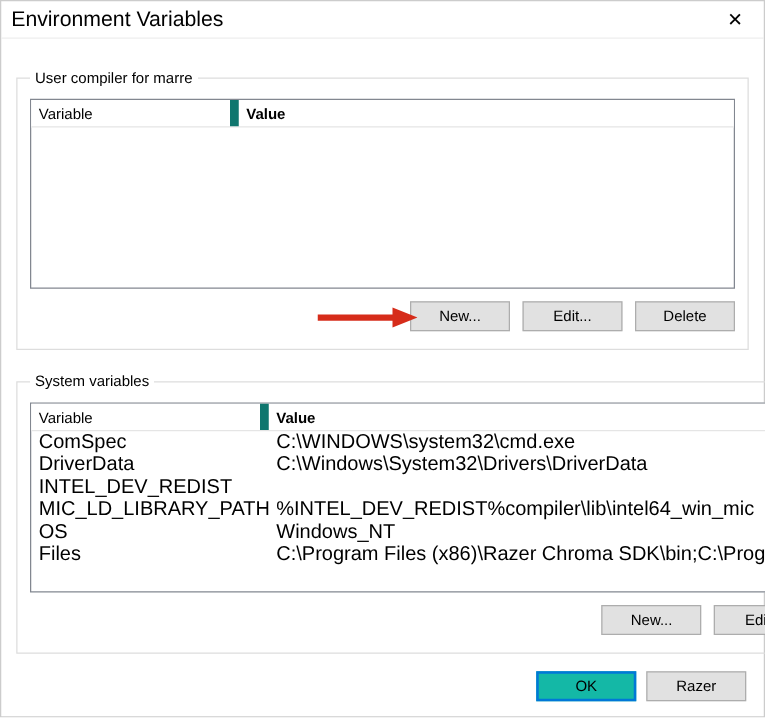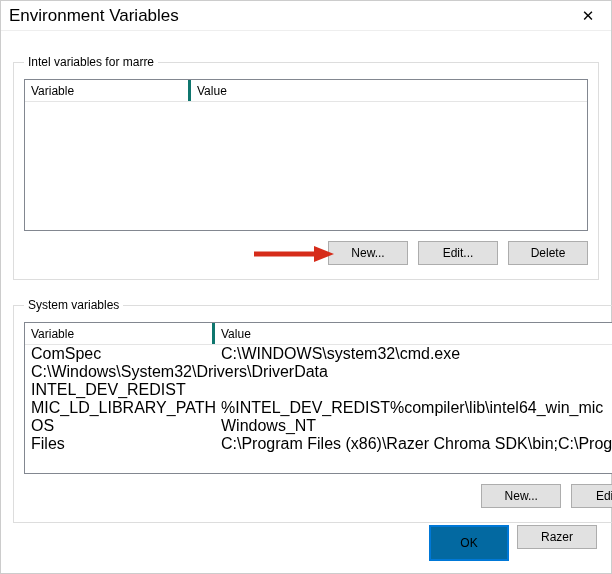--- a/index.html
+++ b/index.html
@@ -44,45 +44,45 @@
     background: #fff;
     position: relative;
   }
   .list-head {
     display:flex;
     background: #fff;
     border-bottom: 1px solid #e5e5e5;
     height: 22px;
     align-items:center;
   }
-  .col-var { width: 166px; padding-left:6px; border-right:3px solid #0f766e; height:100%; display:flex; align-items:center;}
-  .col-val { flex:1; padding-left:6px; height:100%; display:flex; align-items:center;}
+  .col-var { width: 166px; padding-left:6px; border-right:7px solid #0f766e; height:100%; display:flex; align-items:center;}
+  .col-val { flex:1; padding-left:6px; height:100%; display:flex; align-items:center;font-weight:bold;}
   .list-body { overflow:hidden; width:100%; }
   .list-row { display:flex; height:18px; align-items:center; font-size:16px; }
   .list-row .c1 { width:166px; padding-left:6px; white-space:nowrap; overflow:hidden; text-overflow:clip;}
   .list-row .c2 { flex:1; padding-left:6px; white-space:nowrap; overflow:hidden; text-overflow:ellipsis;}
   .btnrow {
     display:flex;
     justify-content:flex-end;
     gap: 10px;
     margin-top: 10px;
     position:relative;
   }
   button.winbtn {
     width: 80px; height: 24px;
     background: #e1e1e1;
     border: 1px solid #adadad;
     font-family: inherit;
     font-size: 12px;
     cursor:pointer;
   }
   button.winbtn.primary {
-    background:#0369a1;
+    background:#14b8a6;
     border: 2px solid #0078d7;
-    height:36px;
+    height:24px;
   }
   .scrollbar {
     position:absolute;
     right:1px; top:22px; bottom:1px;
     width:16px;
     background:#f0f0f0;
     border-left:1px solid #e5e5e5;
     display:flex; flex-direction:column;
   }
   .scroll-thumb { background:#c2c3c9; width:100%; height:38px; margin-top:0; }
@@ -108,21 +108,21 @@
   <div class="titlebar">
     <span class="title">Environment Variables</span>
     <div class="close">
       <span>✕</span>
     </div>
   </div>
 
   <div class="content">
 
     <fieldset class="group">
-      <legend>Intel variables for marre</legend>
+      <legend>User compiler for marre</legend>
       <div class="list-outer" style="height:152px;">
         <div class="list-head">
           <div class="col-var">Variable</div>
           <div class="col-val">Value</div>
         </div>
         <div class="list-body" id="user-rows" style="height:128px;"></div>
       </div>
       <div class="btnrow">
         <svg class="arrow-annot" viewBox="0 0 80 20">
           <line x1="0" y1="10" x2="62" y2="10" stroke="#d62c1a" stroke-width="5"></line>
@@ -140,20 +140,21 @@
         <div class="list-head">
           <div class="col-var" style="width:190px;">Variable</div>
           <div class="col-val">Value</div>
         </div>
         <div class="list-body" id="system-rows" style="height:128px; padding-right:16px;">
             <div class="list-row">
               <div class="c1" style="width: 190px;">ComSpec</div>
               <div class="c2">C:\WINDOWS\system32\cmd.exe</div>
             </div>
             <div class="list-row">
+              <div class="c1" style="width: 190px;">DriverData</div>
               <div class="c2">C:\Windows\System32\Drivers\DriverData</div>
             </div>
             <div class="list-row">
               <div class="c1" style="width: 190px;">INTEL_DEV_REDIST</div>
             </div>
             <div class="list-row">
               <div class="c1" style="width: 190px;">MIC_LD_LIBRARY_PATH</div>
               <div class="c2">%INTEL_DEV_REDIST%compiler\lib\intel64_win_mic</div>
             </div>
             <div class="list-row">

